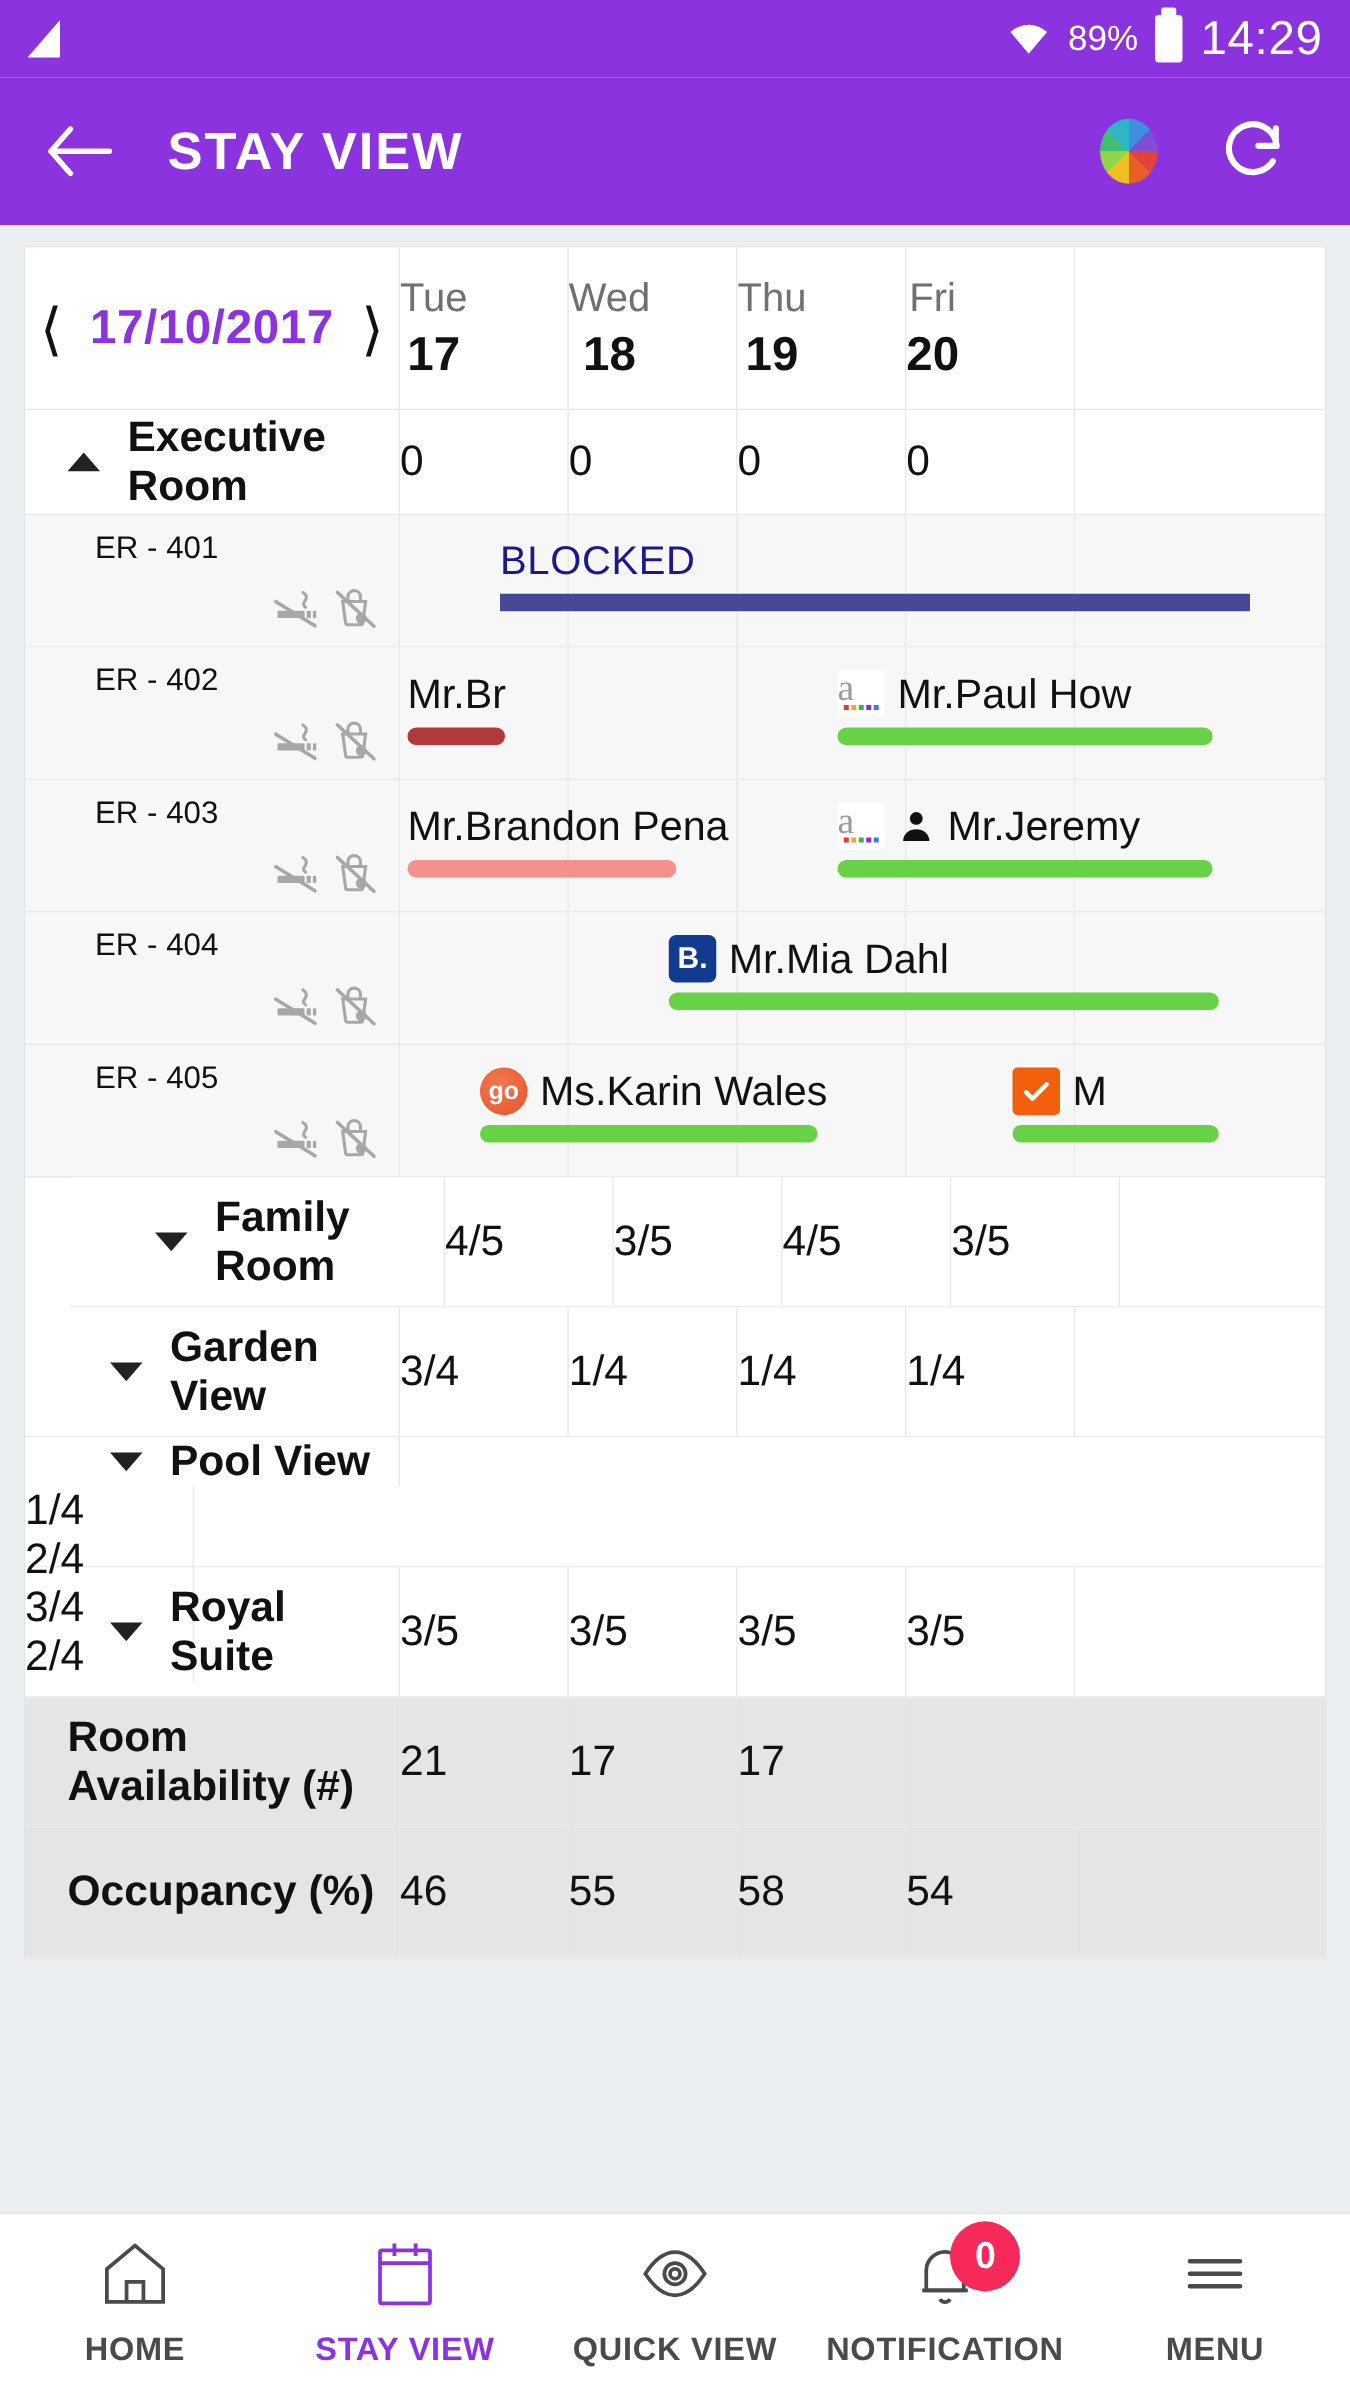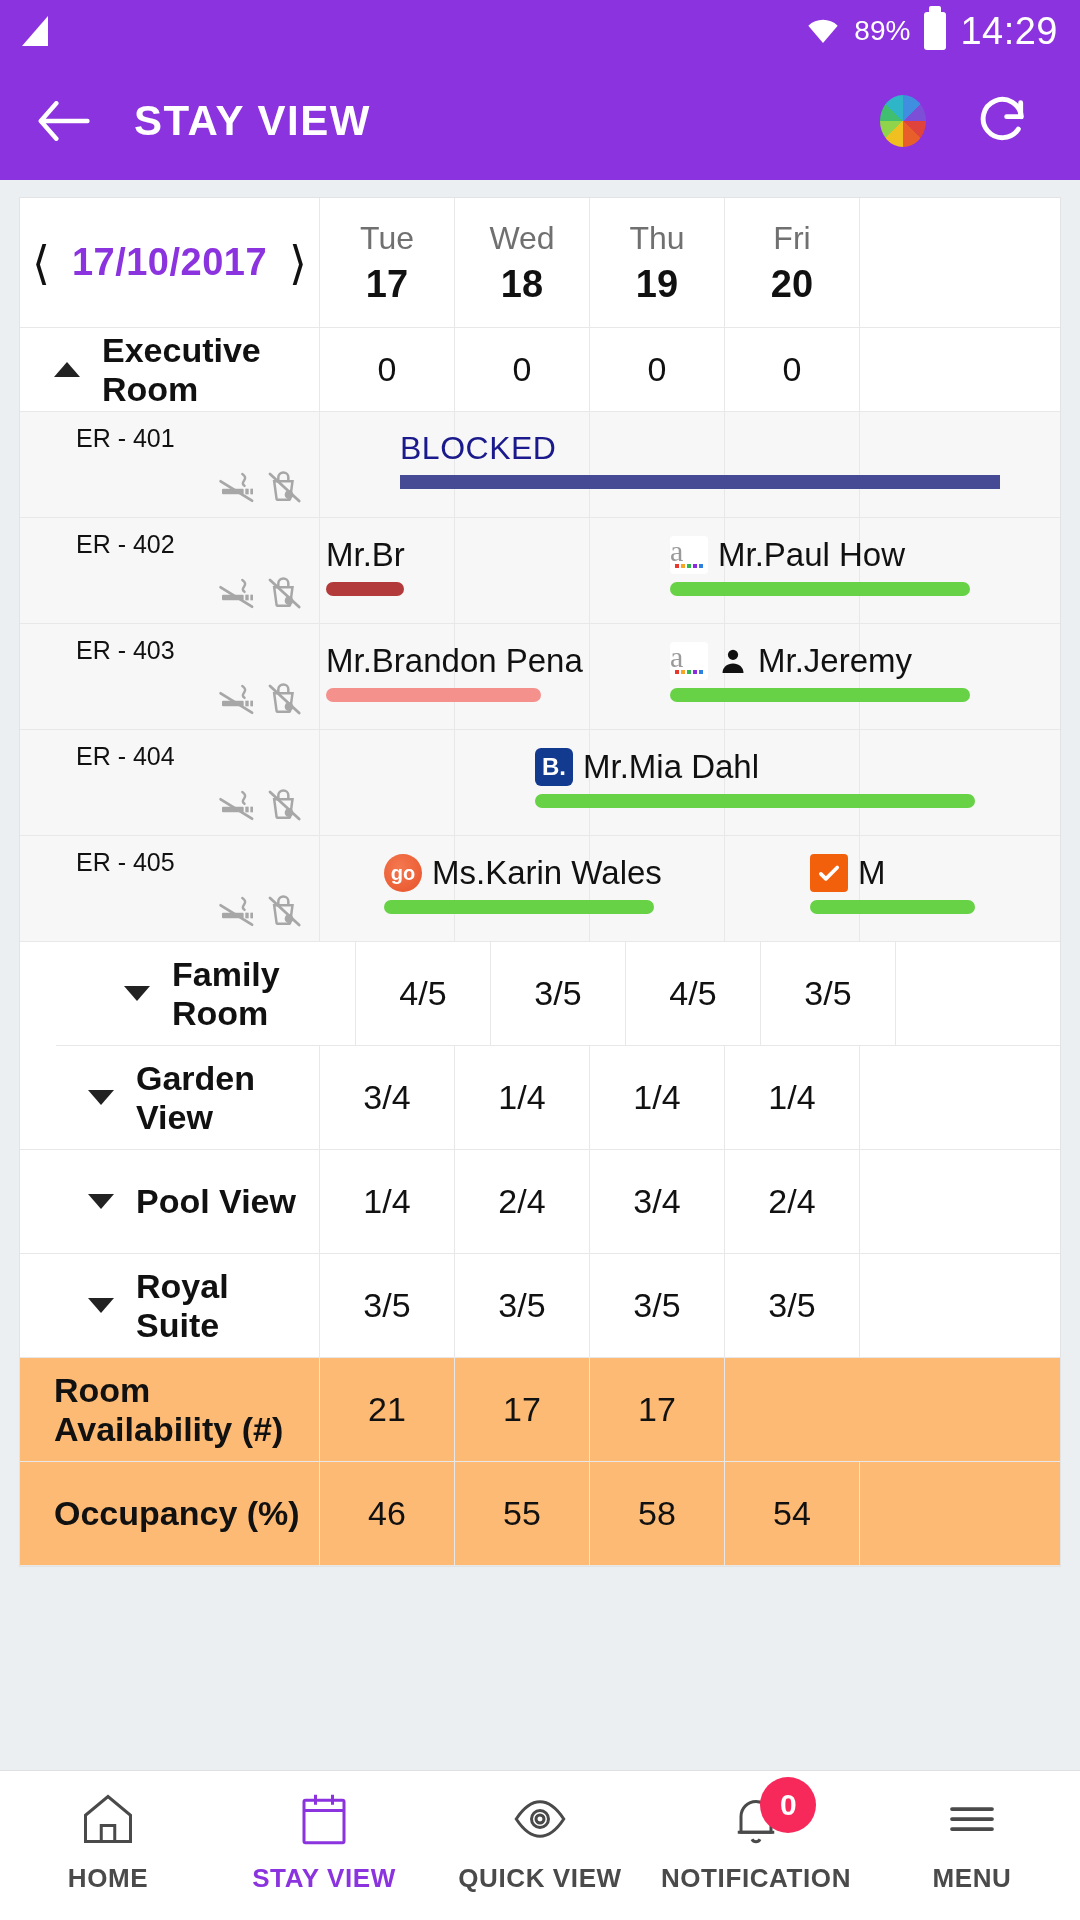--- a/index.html
+++ b/index.html
@@ -56,21 +56,21 @@
     height: calc(1920px - 62px - 118px - 150px);
     padding: 18px 20px 0 20px;
     overflow: hidden;
     position: relative;
   }
   .sheet { background:#fff; box-shadow: 0 0 0 1px #e3e3e3; }
 
   .grid-row { display: flex; border-bottom: 1px solid #e8e8e8; }
   .c-label { width: 300px; flex: none; border-right: 1px solid #e8e8e8; position: relative; }
   .c-day   { width: 135px; flex: none; border-right: 1px solid #e8e8e8;
-             display:flex; align-items:center; justify-content:center; }
+             display:flex; align-items:center; }
 
   
   .hdr { height: 130px; background:#fff; }
   .datenav {
     display:flex; align-items:center; justify-content:center; height:100%;
     gap: 22px;
   }
   .chev { font-size: 46px; line-height: 1; color:#111; cursor:pointer; font-weight:300;}
   .datetxt { color:#8B33DE; font-size: 38px; font-weight: bold; letter-spacing:.5px;}
   .dcol { display:flex; flex-direction:column; align-items:center; justify-content:center; height:100%; gap:6px;}
@@ -111,21 +111,21 @@
   .ch-agoda .dots { display:flex; gap:2px; justify-content:center; margin-top:-2px;}
   .ch-agoda .dots i { width:4px; height:4px; display:block; }
   .ch-bdc { background:#123a8f; border-radius:6px; color:#fff; font-weight:bold; font-size:24px;
             display:flex; align-items:center; justify-content:center; }
   .ch-go { background: radial-gradient(circle at 40% 35%, #f4784f, #e8532a); border-radius:50%;
            color:#fff; font-size:20px; font-weight:bold; display:flex; align-items:center; justify-content:center;}
   .ch-mmt { background:#f2600c; border-radius:4px; display:flex;align-items:center;justify-content:center;}
   .person { width: 30px; height: 34px; flex:none; }
 
   
-  .sum { height: 104px; background:#fdba74; }
+  .sum { height: 104px; background:#e5e5e5; }
   .sum .c-label { display:flex; align-items:center; padding-left: 34px; }
   .sum-name { font-size: 34px; font-weight: bold; color:#111;}
   .sum .c-day { font-size: 34px; color:#111;}
 
   
   .bottomnav {
     position:absolute; left:0; bottom:0; width:1080px; height:150px;
     background:#fff; border-top:1px solid #e0e0e0;
     display:flex; align-items:flex-start; padding-top: 18px;
   }
@@ -463,21 +463,21 @@
             <div style="display:flex;align-items:center;height:100%;padding-left:34px;gap:22px;">
               <span class="tri-dn"></span>
               <span class="grp-name">Garden View</span>
             </div>
           </div>
           <div class="c-day">3/4</div>
           <div class="c-day">1/4</div>
           <div class="c-day">1/4</div>
           <div class="c-day">1/4</div>
         </div>
-        <div class="grid-row grp" style="height: 104px;">
+        <div class="grid-row grp" style="height: 104px; flex-direction: column;">
           <div class="c-label">
             <div style="display:flex;align-items:center;height:100%;padding-left:34px;gap:22px;">
               <span class="tri-dn"></span>
               <span class="grp-name">Pool View</span>
             </div>
           </div>
           <div class="c-day">1/4</div>
           <div class="c-day">2/4</div>
           <div class="c-day">3/4</div>
           <div class="c-day">2/4</div>

